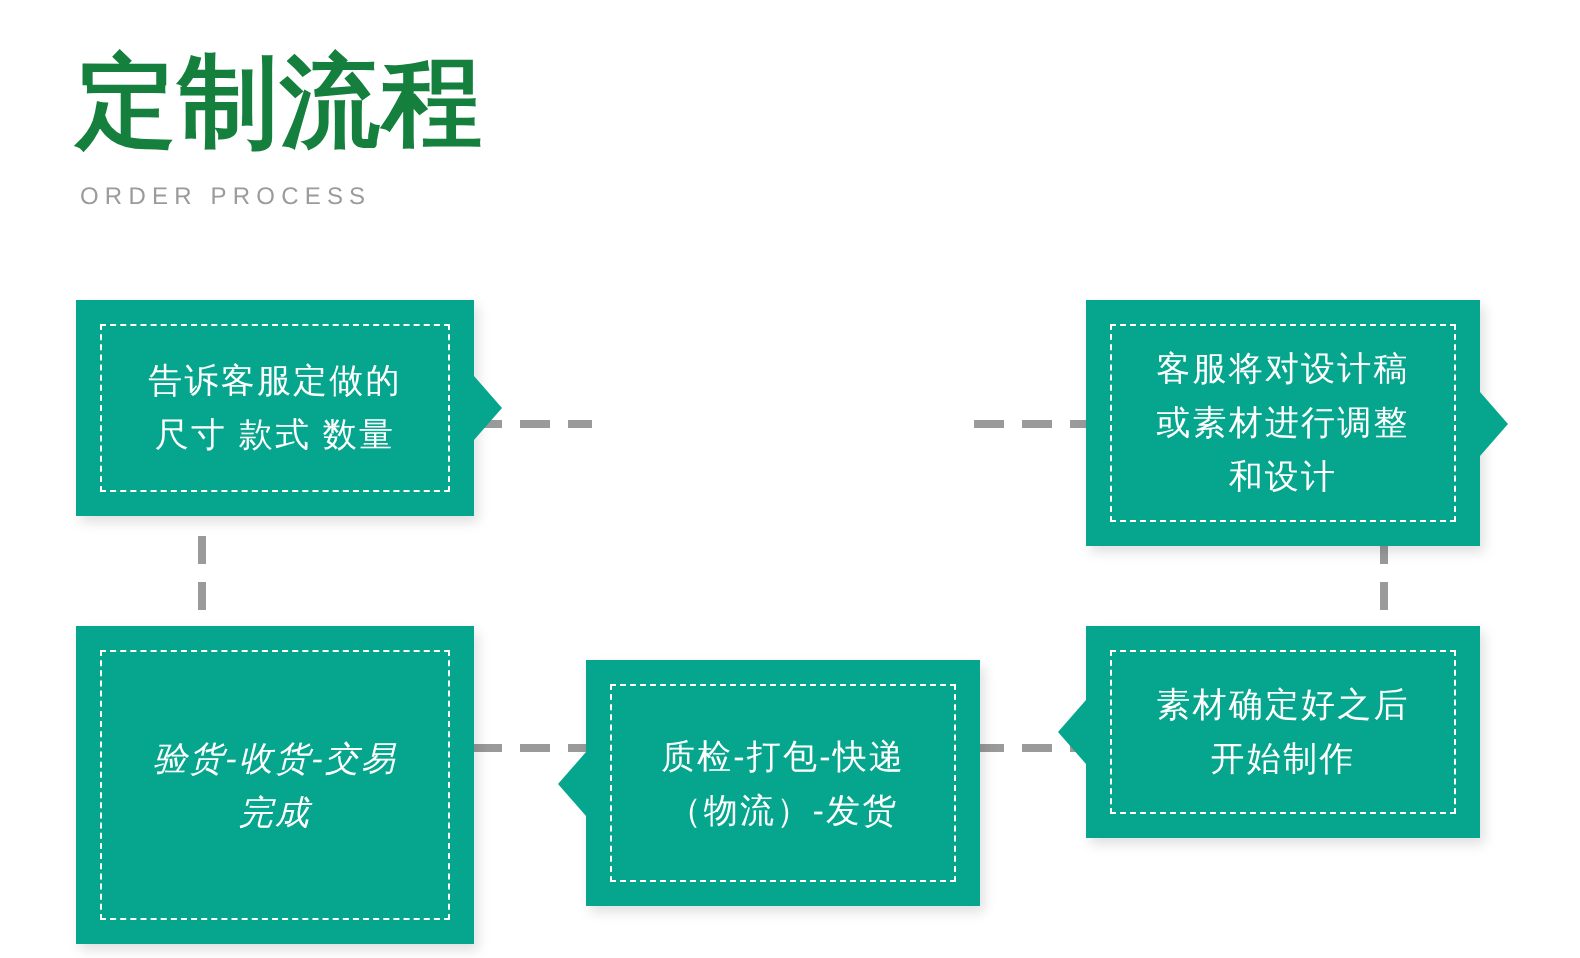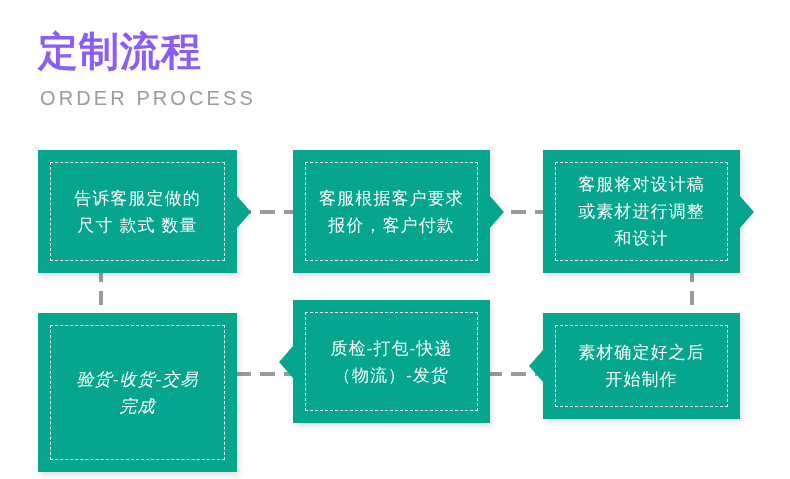--- a/index.html
+++ b/index.html
@@ -21,31 +21,31 @@
     left: 0; top: 0;
     width: 790px;
     height: 479px;
     background: #ffffff;
   }
 
   
   .header { position: absolute; left: 38px; top: 22px; }
 
   .title {
-    font-size: 40px;
+    font-size: 50px;
     line-height: 58px;
     font-weight: bold;
-    color: #8b5cf6;
+    color: #15803d;
     letter-spacing: 1px;
     white-space: nowrap;
     margin: 0;
   }
   .subtitle {
     margin: 8px 0 0 2px;
-    font-size: 20px;
+    font-size: 12px;
     line-height: 20px;
     font-weight: normal;
     color: #9b9b9b;
     letter-spacing: 3.1px;
     white-space: nowrap;
   }
 
   
   .box {
     position: absolute;
@@ -118,54 +118,47 @@
     <div class="subtitle">ORDER PROCESS</div>
   </div>
 
   <div class="dash-h" style="left:236px; top:210px; width:60px;"></div>
   <div class="dash-h" style="left:487px; top:210px; width:58px;"></div>
   <div class="dash-v" style="left:690px; top:268px; height:50px;"></div>
   <div class="dash-h" style="left:487px; top:372px; width:58px;"></div>
   <div class="dash-h" style="left:236px; top:372px; width:60px;"></div>
   <div class="dash-v" style="left:99px; top:268px; height:50px;"></div>
 
-  <div class="box" style="left:38px; top:150px; width:199px; height:123px;">
+  <div class="box" style="left:38px; top:150px; width:199px; height:108px;">
     <div class="arrow arrow-right"></div>
     <div class="box-inner">
       <div class="box-text">告诉客服定做的
 尺寸 款式 数量</div>
     </div>
   </div>
 
-  <div class="box" style="left:293px; top:150px; width:197px; height:123px;">
-    <div class="arrow arrow-right"></div>
-    <div class="box-inner">
-      <div class="box-text">客服根据客户要求
-报价，客户付款</div>
-    </div>
-  </div>
 
   <div class="box" style="left:543px; top:150px; width:197px; height:123px;padding-left:38px;">
     <div class="arrow arrow-right"></div>
     <div class="box-inner">
       <div class="box-text">客服将对设计稿
 或素材进行调整
 和设计</div>
     </div>
   </div>
 
   <div class="box" style="left:543px; top:313px; width:197px; height:106px;">
     <div class="arrow arrow-left"></div>
     <div class="box-inner">
       <div class="box-text">素材确定好之后
 开始制作</div>
     </div>
   </div>
 
-  <div class="box" style="left:293px; top:300px; width:197px; height:123px;text-decoration:underline;">
+  <div class="box" style="left:293px; top:330px; width:197px; height:123px;text-decoration:underline;">
     <div class="arrow arrow-left"></div>
     <div class="box-inner">
       <div class="box-text">质检-打包-快递
 （物流）-发货</div>
     </div>
   </div>
 
   <div class="box" style="left:38px; top:313px; width:199px; height:159px;font-style:italic;">
     <div class="box-inner">
       <div class="box-text">验货-收货-交易

